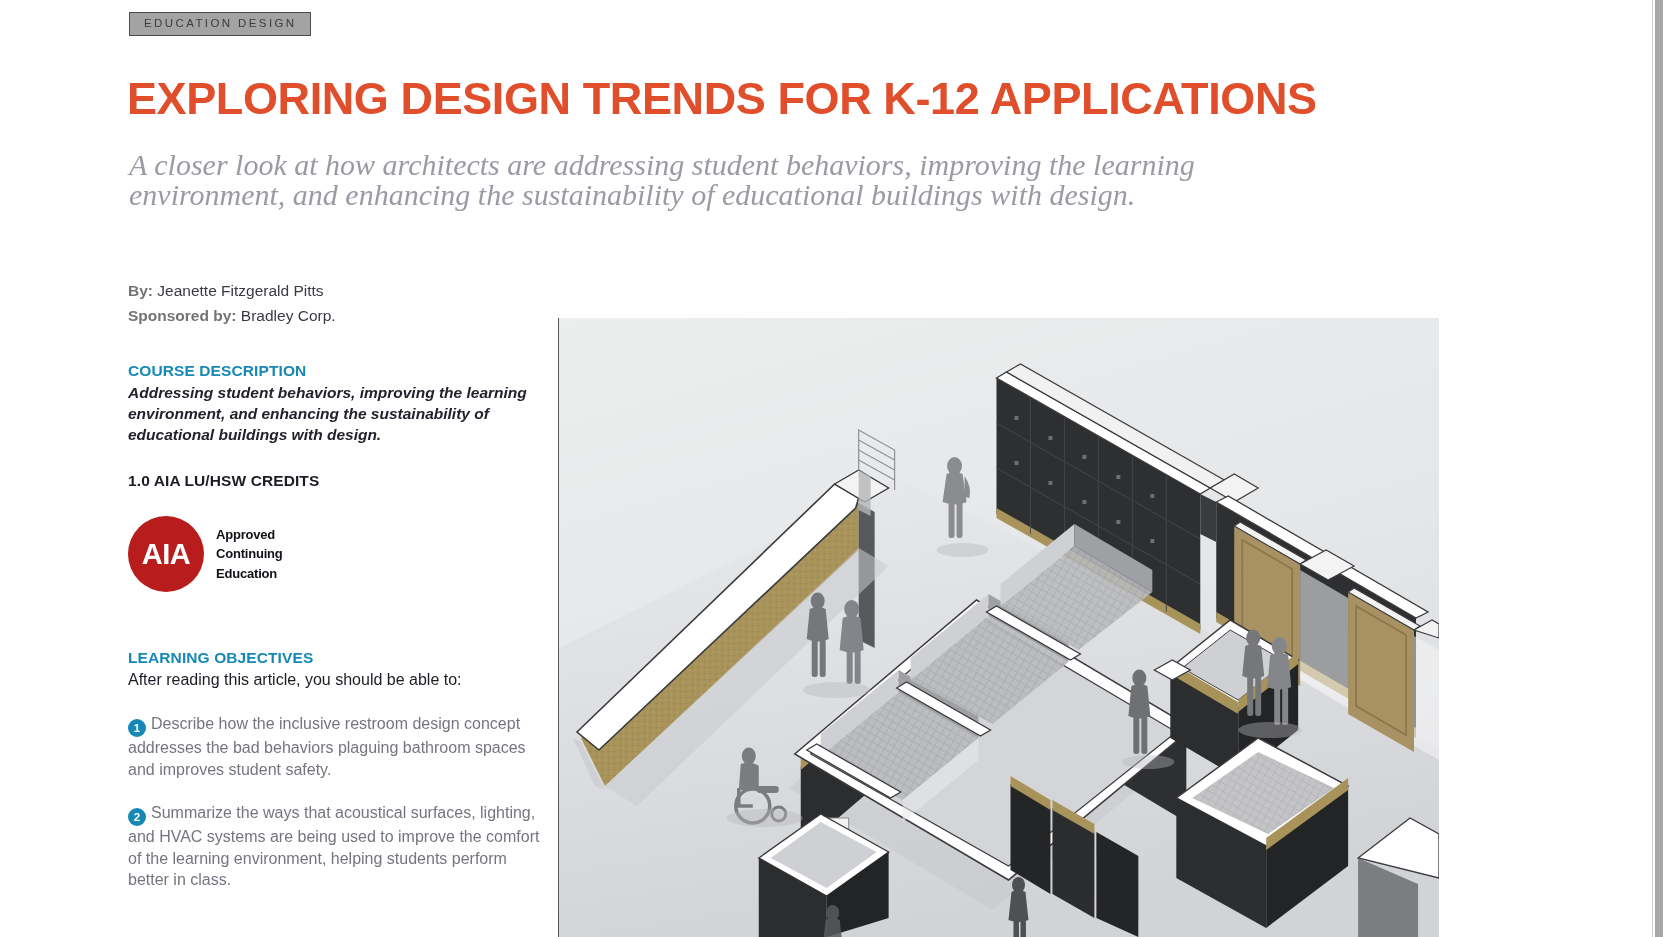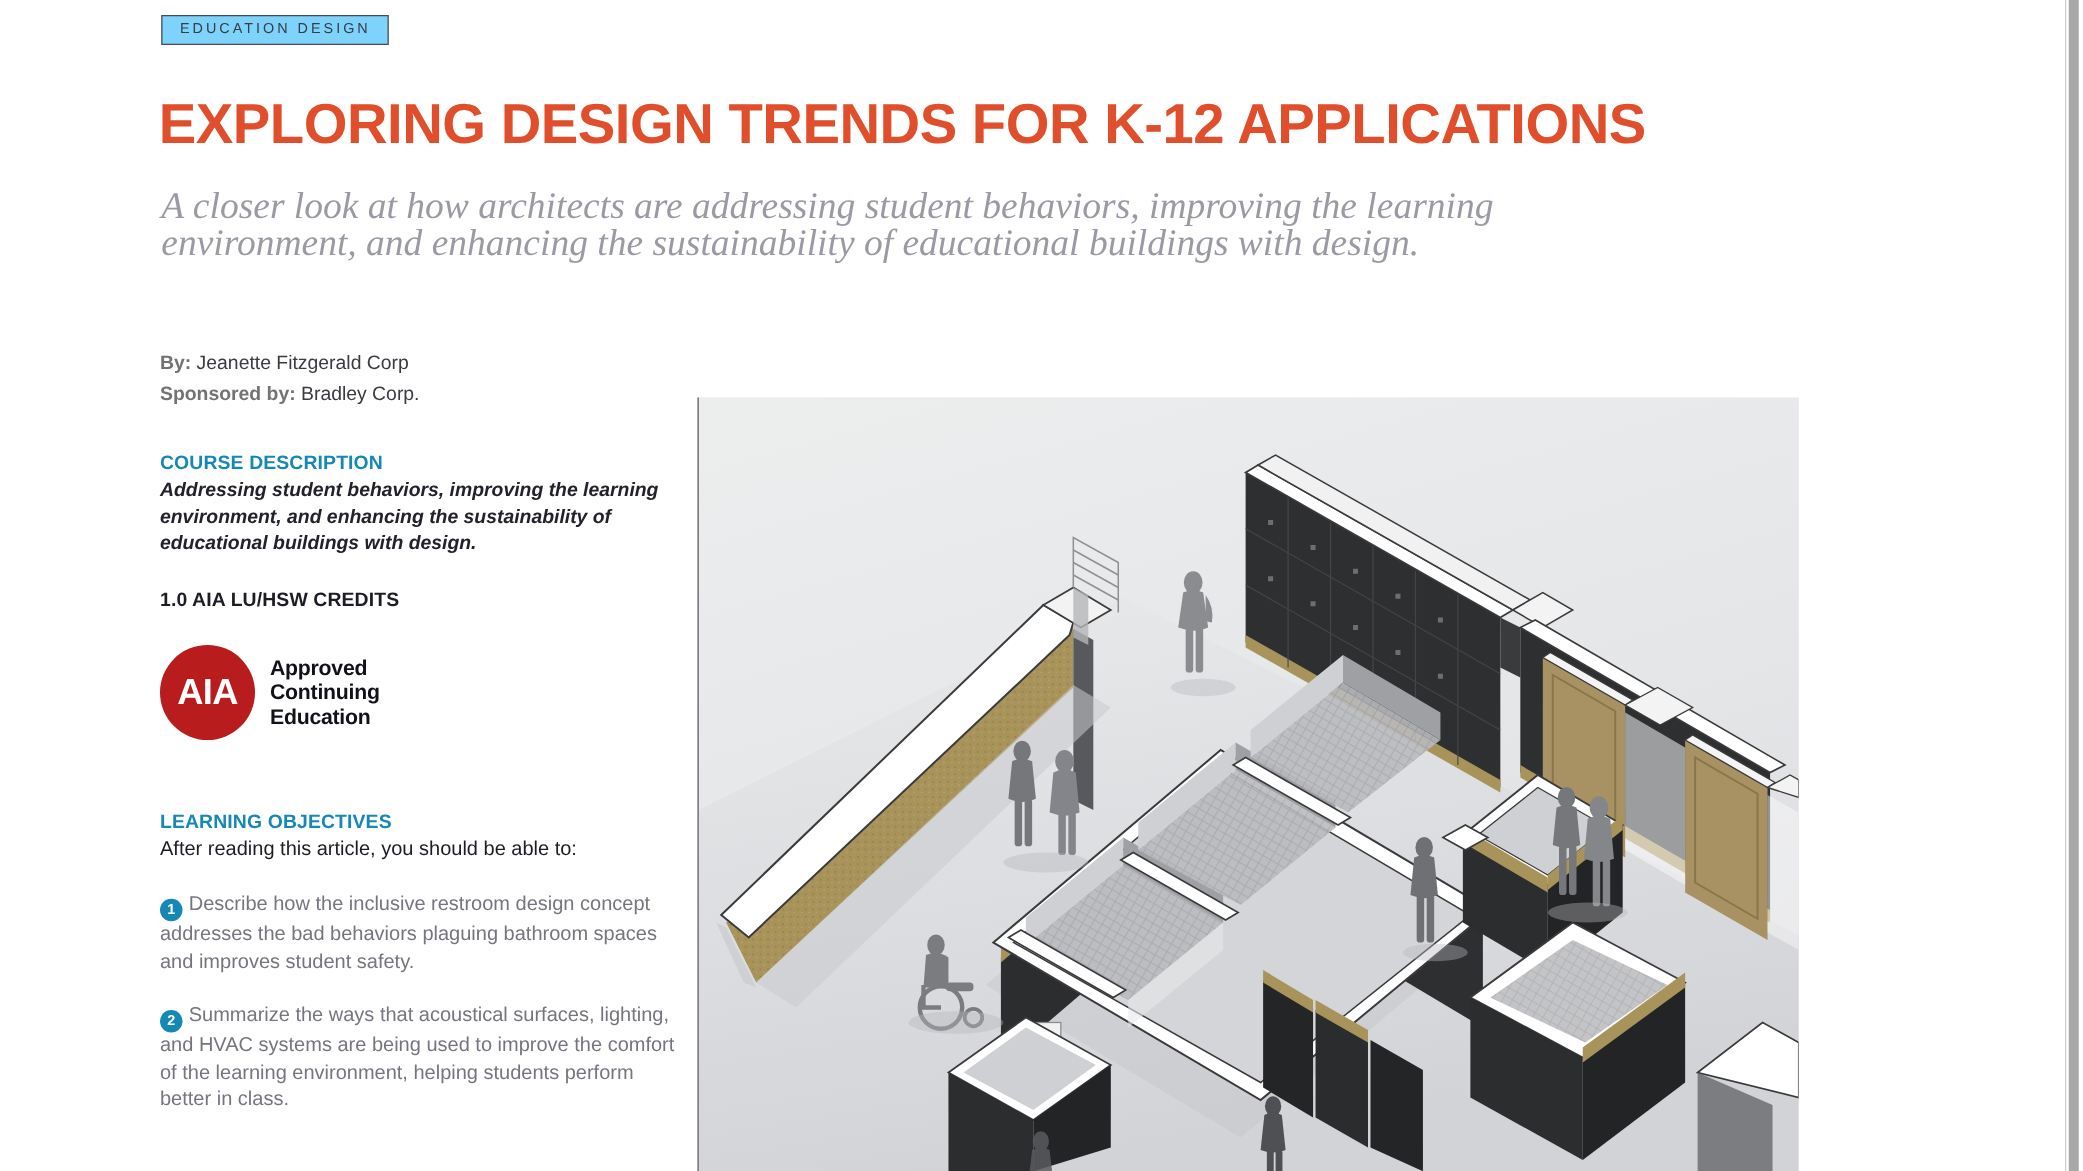--- a/index.html
+++ b/index.html
@@ -32,21 +32,21 @@
     position: absolute;
     left: 129px;
     top: 12px;
     border: 1px solid #4a4a52;
     padding: 5px 13px 5px 14px;
     font-size: 11.5px;
     letter-spacing: 2.4px;
     color: #3b3b44;
     font-weight: 400;
     line-height: 1;
-    background: #7dd3fc;
+    background: #a3a3a3;
     white-space: nowrap;
   }
 
   
   .article-title {
     position: absolute;
     left: 127px;
     top: 74px;
     font-size: 45px;
     line-height: 50px;
@@ -137,21 +137,21 @@
   }
   .aia-circle span {
     color: #ffffff;
     font-size: 29px;
     font-weight: 700;
     letter-spacing: -0.5px;
     line-height: 1;
     font-family: "Liberation Sans", sans-serif;
   }
   .aia-text {
-    font-size: 17px;
+    font-size: 13px;
     line-height: 19.5px;
     font-weight: 700;
     color: #111118;
     letter-spacing: -0.2px;
   }
 
   
   .lo-block { margin-top: 57px; }
   .lo-intro {
     font-size: 16px;
@@ -223,21 +223,21 @@
 
     <div class="category-tag">EDUCATION DESIGN</div>
 
     <h1 class="article-title">EXPLORING DESIGN TRENDS FOR K-12 APPLICATIONS</h1>
 
     <p class="article-subtitle">A closer look at how architects are addressing student behaviors, improving the learning environment, and enhancing the sustainability of educational buildings with design.</p>
 
     <div class="byline">
       <div class="row">
         <span class="lbl">By:</span>
-        <span class="val">Jeanette Fitzgerald Corp</span>
+        <span class="val">Jeanette Fitzgerald Pitts</span>
       </div>
       <div class="row">
         <span class="lbl">Sponsored by:</span>
         <span class="val">Bradley Corp.</span>
       </div>
     </div>
 
     <div class="left-col">
 
       <div class="section-heading">COURSE DESCRIPTION</div>

